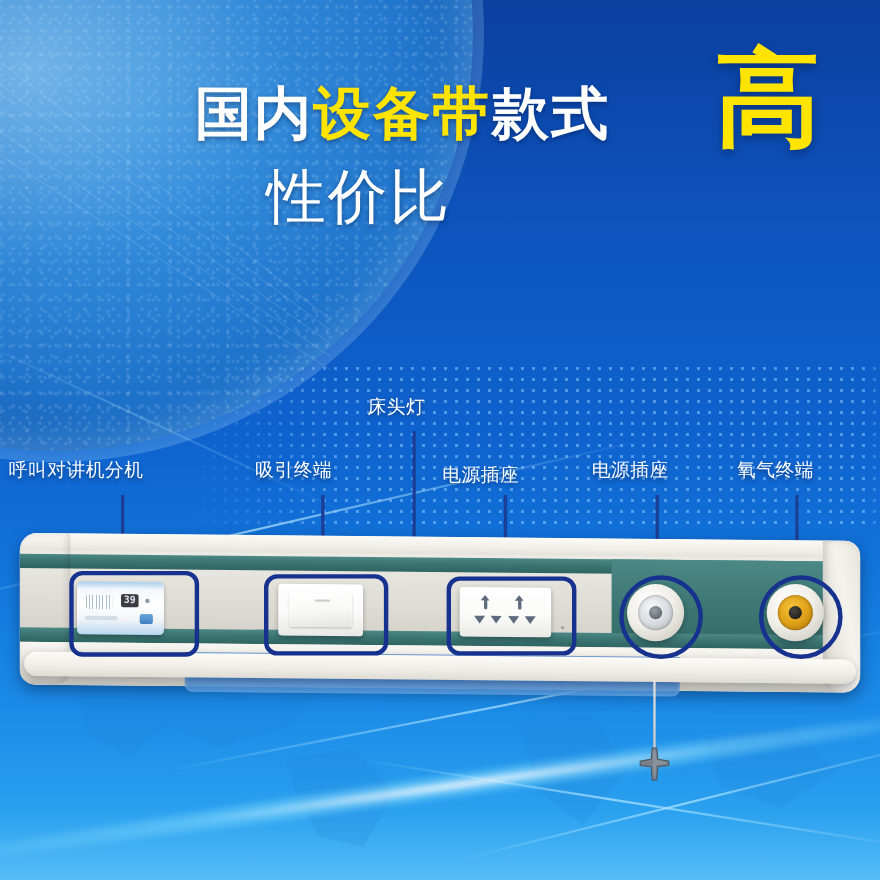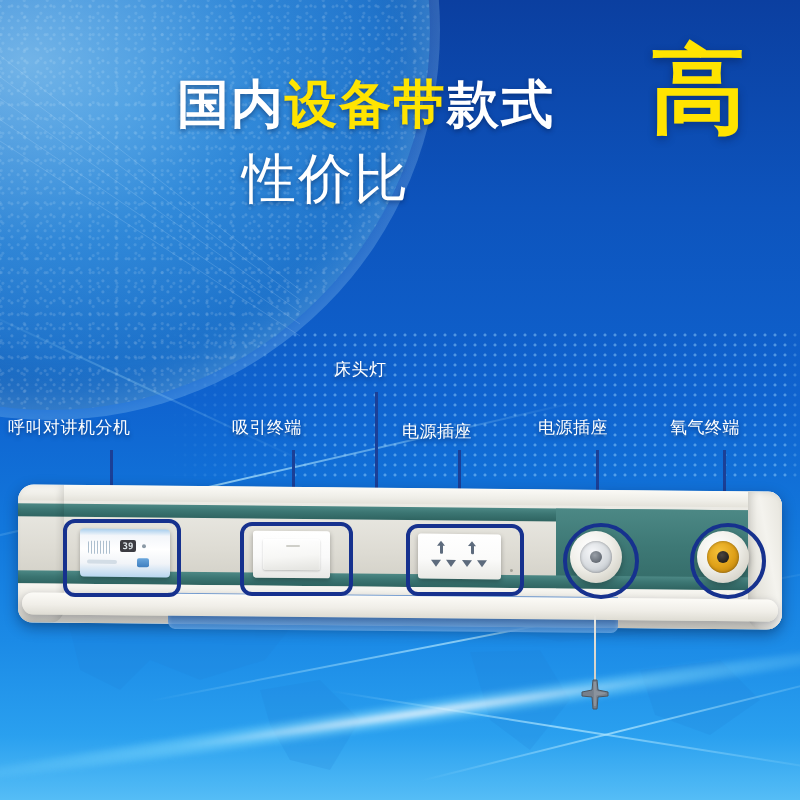--- a/index.html
+++ b/index.html
@@ -141,21 +141,21 @@
     transform:skewY(0.55deg);
     box-shadow:0 3px 8px rgba(0,10,40,.28);
   }
 
   
   .hl-box{position:absolute;border:4px solid #16318e;border-radius:12px;}
   .hl-circ{position:absolute;border:4px solid #16318e;border-radius:50%;}
 
   
   .intercom{
-    position:absolute;left:80px;top:529px;width:90px;height:48px;border-radius:4px;
+    position:absolute;left:70px;top:529px;width:79px;height:48px;border-radius:4px;
     background:linear-gradient(180deg,#a9cfee 0%, #f3f6fa 14%, #ffffff 42%, #f1f4f8 72%, #b9d6ef 100%);
     box-shadow:0 2px 4px rgba(0,0,0,.28);
     transform:skewY(0.6deg);
   }
   .ic-grille{position:absolute;left:8px;top:12px;width:24px;height:13px;
     background-image:repeating-linear-gradient(90deg,#9fb4c6 0 1px,rgba(0,0,0,0) 1px 3px);
     opacity:.85;border-radius:2px;}
   .ic-display{position:absolute;left:40px;top:11px;width:16px;height:12px;border-radius:2px;
     background:#3c3c42;color:#dfe6ea;font-size:9px;font-weight:bold;line-height:12px;text-align:center;
     font-family:"DejaVu Sans Mono","Liberation Mono",monospace;}

